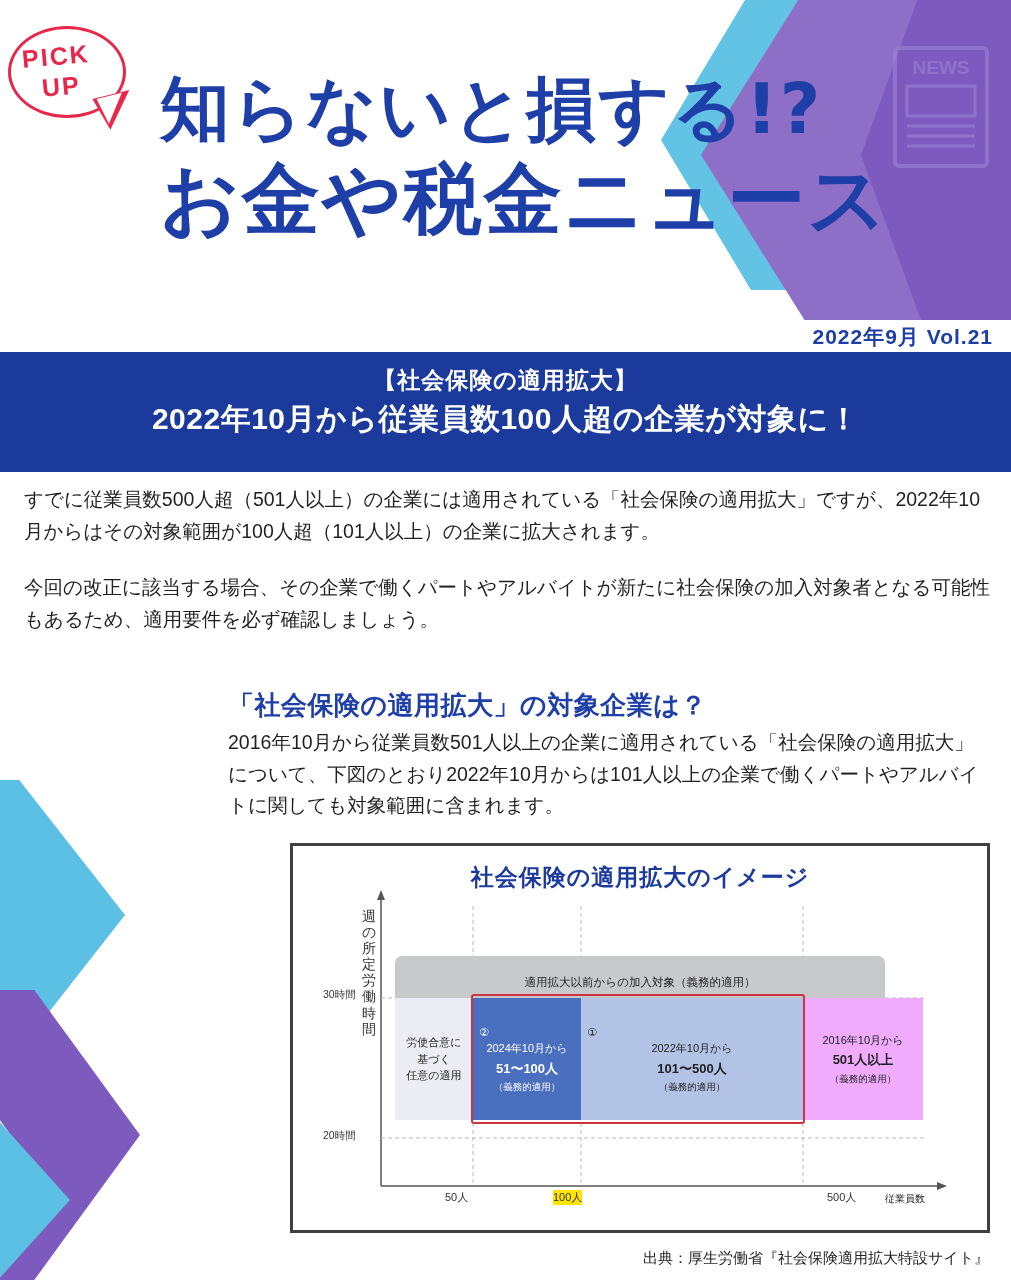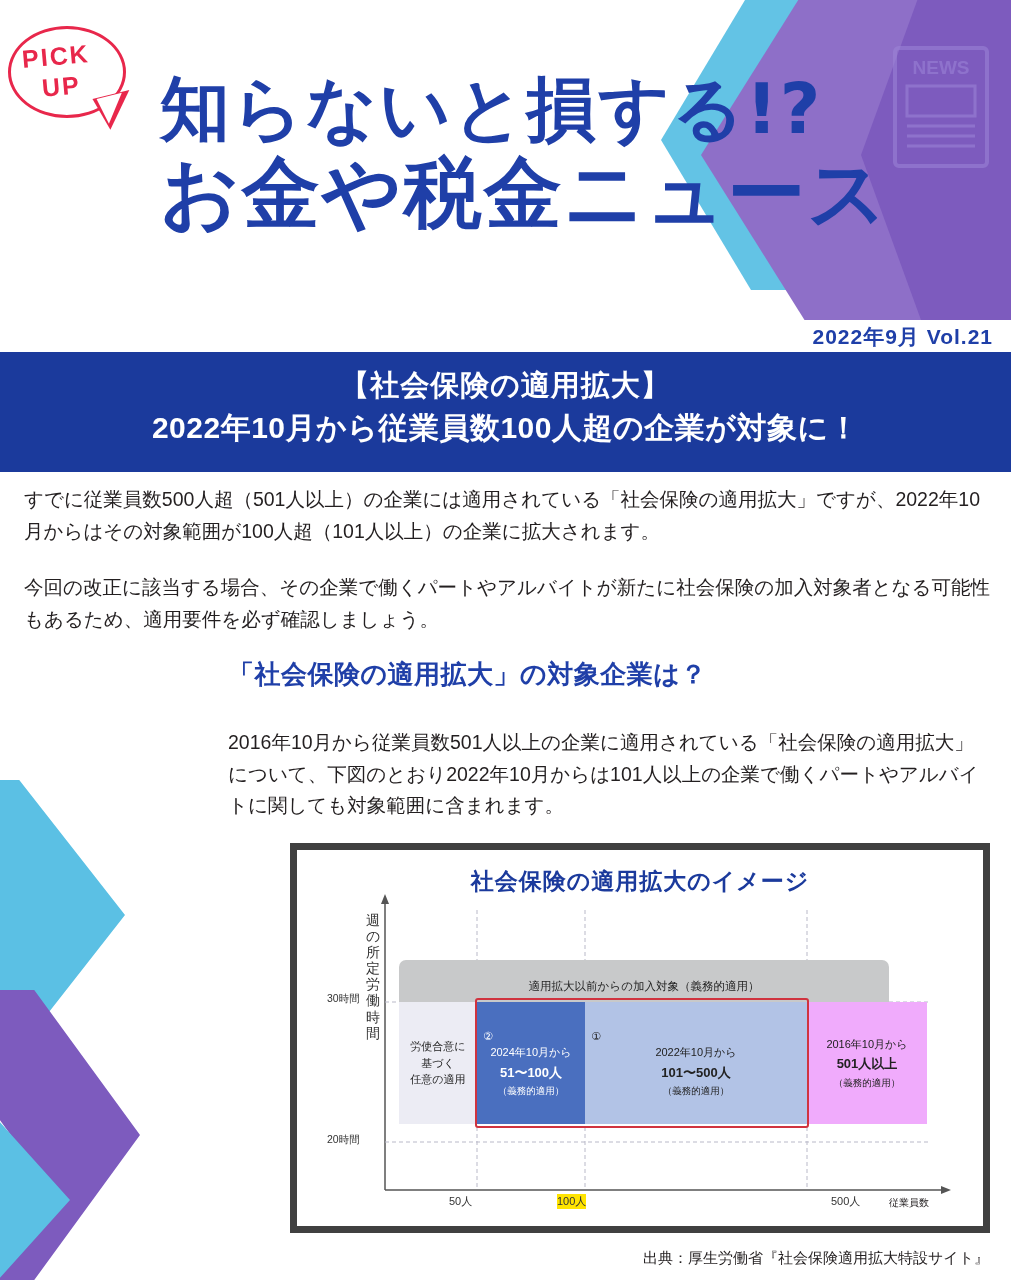--- a/index.html
+++ b/index.html
@@ -108,21 +108,21 @@
     width: 790px;
   }
   .title-line1, .title-line2 {
     color: #1f3fa8;
     font-weight: bold;
     letter-spacing: 2px;
     line-height: 1.06;
     font-family: "DejaVu Sans", "Liberation Sans", sans-serif;
   }
   .title-line1 { font-size: 70px; }
-  .title-line2 { font-size: 78px; margin-top: 6px; }
+  .title-line2 { font-size: 78px; margin-top: 12px; }
 
   .issue {
     position: absolute;
     right: 18px; top: 323px;
     color: #1f3fa8;
     font-size: 21px;
     font-weight: bold;
     letter-spacing: 1px;
   }
 
@@ -131,57 +131,57 @@
     position: absolute;
     left: 0; top: 352px;
     width: 1011px;
     height: 120px;
     background: #1b3a9c;
     color: #ffffff;
     text-align: center;
     padding-top: 12px;
   }
   .banner .b1 {
-    font-size: 29px; font-weight: bold; letter-spacing: 1px; line-height: 1.45;
+    font-size: 23px; font-weight: bold; letter-spacing: 1px; line-height: 1.45;
   }
   .banner .b2 {
     font-size: 30px; font-weight: bold; letter-spacing: 0.5px; line-height: 1.45;
   }
 
   
   .para {
     position: absolute;
     font-size: 19.5px;
     line-height: 1.62;
     color: #231f20;
     letter-spacing: 0px;
   }
   .para-1 { left: 24px; top: 484px; width: 968px; }
   .para-2 { left: 24px; top: 572px; width: 968px; }
 
   .subhead {
     position: absolute;
-    left: 228px; top: 657px;
+    left: 228px; top: 688px;
     font-size: 26px;
     font-weight: bold;
     color: #1f3fa8;
     letter-spacing: 0.5px;
   }
   .para-3 {
     left: 228px; top: 727px; width: 762px;
   }
 
   
   .figure {
     position: absolute;
     left: 290px; top: 843px;
     width: 700px;
     height: 390px;
     background: #ffffff;
-    border: 7px solid #404040;
+    border: 3px solid #404040;
   }
   .fig-title {
     text-align: center;
     margin-top: 16px;
     font-size: 23px;
     font-weight: bold;
     color: #1b3a9c;
     letter-spacing: 1px;
   }
   .fig-canvas {

